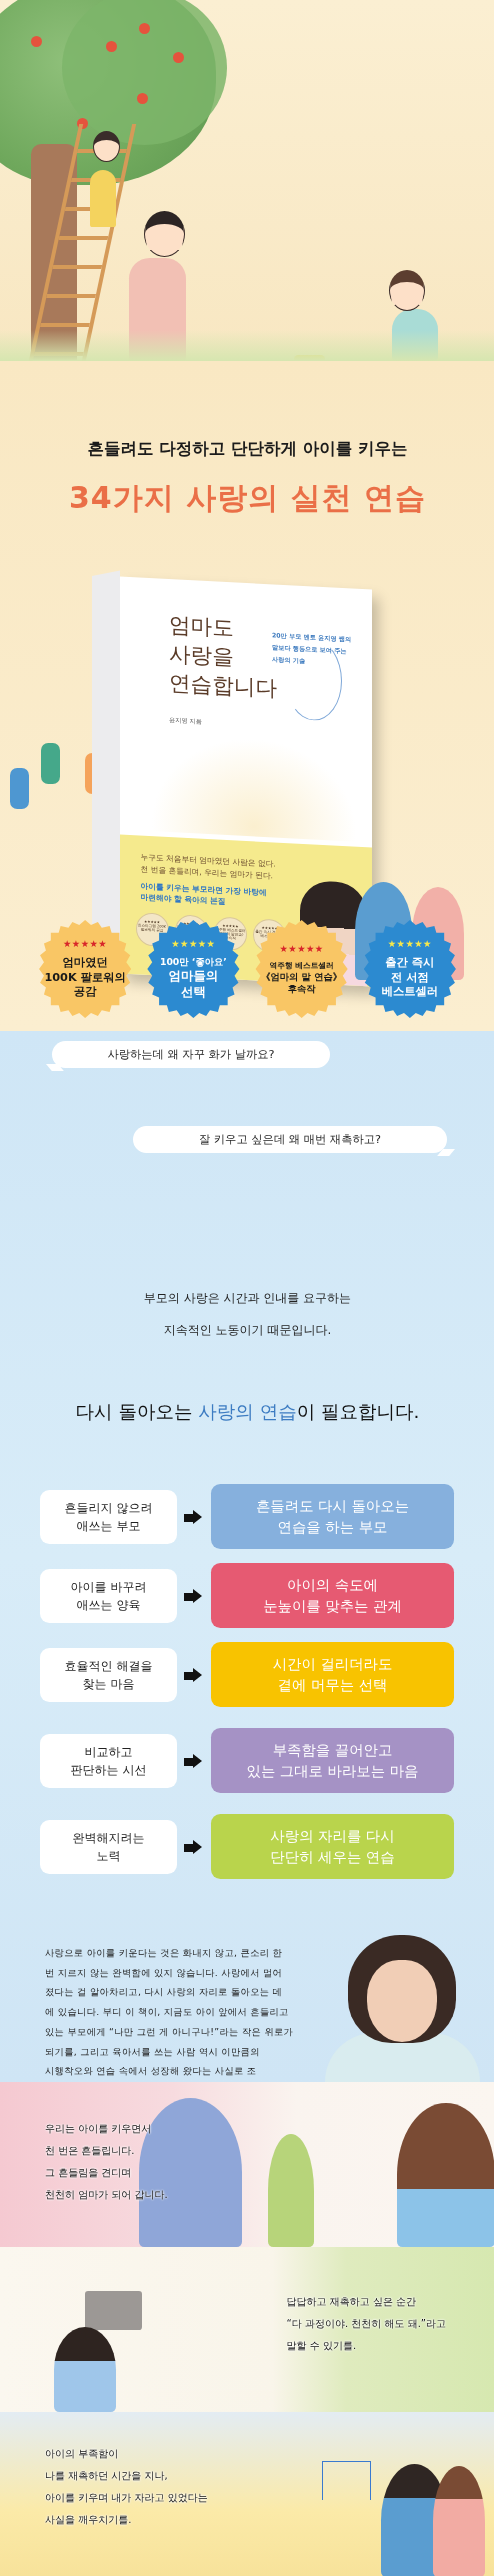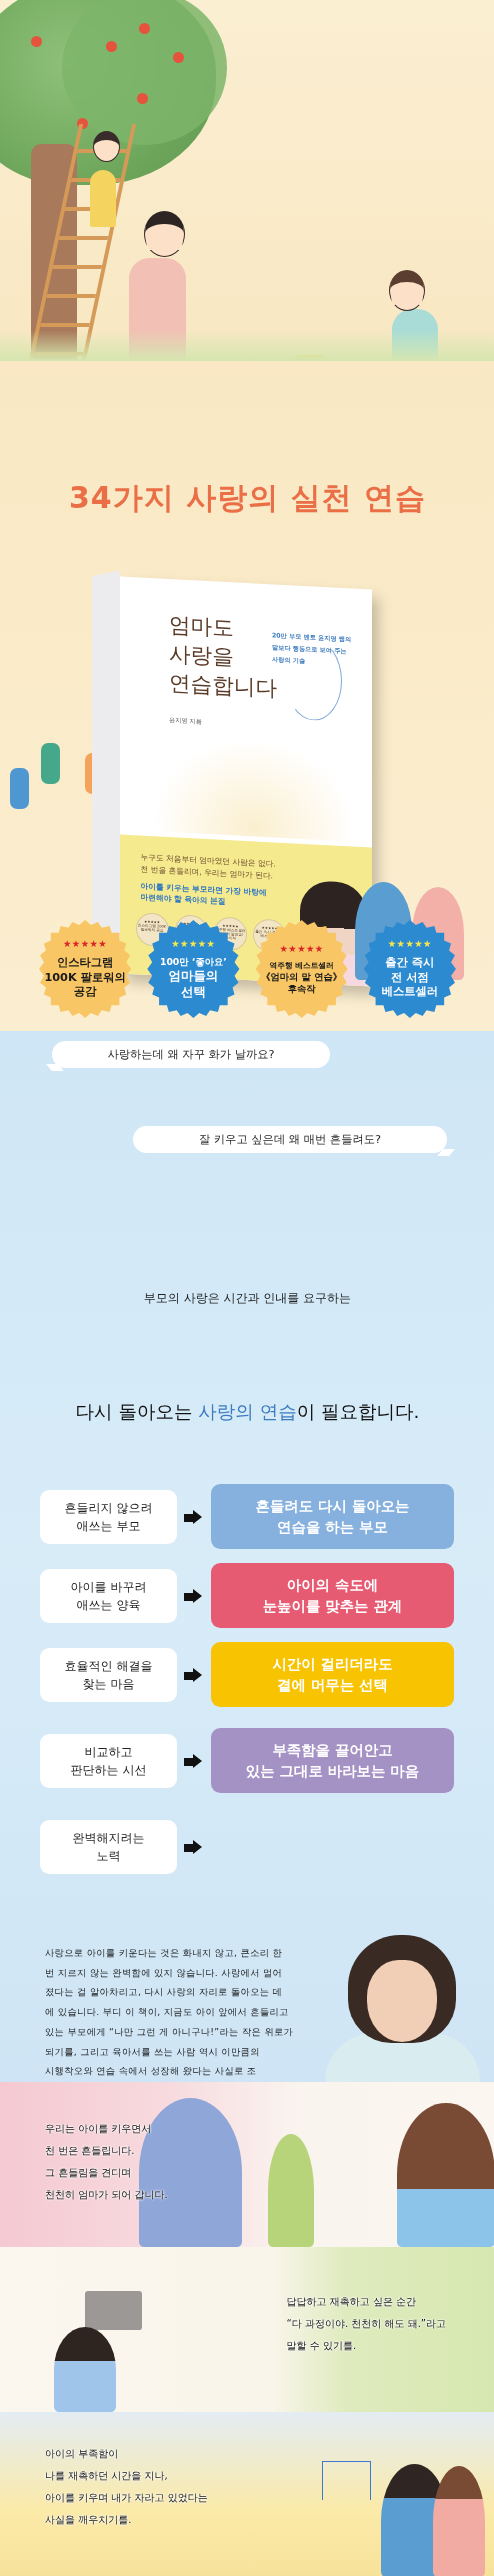--- a/index.html
+++ b/index.html
@@ -52,21 +52,21 @@
 .b3{left:97px;top:191px;width:315px}.b3:after{left:-3.1px;transform:skewX(40deg)}
 .para1{position:absolute;top:252px;width:100%;text-align:center;font-size:12px;line-height:2.65;color:#222}
 .para2{position:absolute;top:361px;width:100%;text-align:center;font-size:18.5px;line-height:2.15;color:#111}
 .para2 .hl{color:#3d7cc2}
 .rows{position:absolute;top:453px;left:0;width:495px}
 .row{position:absolute;left:0;width:451px;height:67px}
 .row .left{position:absolute;left:40px;top:6.2px;width:137px;height:54px;background:#fff;border-radius:9.3px;display:flex;align-items:center;justify-content:center;text-align:center;font-size:12px;line-height:1.55;color:#222;white-space:pre-line}
 .row .arrow{position:absolute;left:184px;top:26px;width:20.6px;height:15.5px}
 .row .arrow:before{content:"";position:absolute;left:0;top:3.6px;width:10.3px;height:8.2px;background:#111}
 .row .arrow:after{content:"";position:absolute;left:9.3px;top:0;border-left:9.3px solid #111;border-top:7.7px solid transparent;border-bottom:7.7px solid transparent}
-.row .right{position:absolute;left:211px;top:0;width:243px;height:65px;border-radius:9.3px;display:flex;align-items:center;justify-content:center;text-align:center;font-size:14.4px;font-weight:bold;line-height:1.45;color:#fff;white-space:pre-line}
+.row .right{position:absolute;left:211px;top:0;width:243px;height:65px;border-radius:9.3px;display:flex;align-items:center;justify-content:center;text-align:center;font-size:14.4px;font-weight:normal;line-height:1.45;color:#fff;white-space:pre-line}
 .msg{position:absolute;left:45px;top:912px;width:258px;font-size:9.3px;line-height:2.12;color:#1e1e1e;letter-spacing:0.3px}
 .photo{position:absolute;left:309px;top:904px;width:175px;height:147px}
 .hair{position:absolute;left:39px;top:0;width:108px;height:108px;border-radius:48% 48% 40% 40%;background:#3a2a24}
 .face{position:absolute;left:58px;top:25px;width:70px;height:82px;border-radius:45% 45% 50% 50%;background:#f1ceb6}
 .shirt{position:absolute;left:15.5px;top:98px;width:155px;height:49px;border-radius:57px 57px 0 0;background:#d9ecef}
 
 .panel{height:165px;position:relative}
 .panel .txt{position:absolute;font-size:10px;line-height:2.2;color:#111;text-shadow:0 0 2.1px #fff,0 0 2.1px #fff,0 0 3.1px #fff;white-space:pre-line}
 #p1{background:linear-gradient(90deg,#f5c9d1 0,#f7dbdf 35%,#faf4ef 60%,#fbf6f0)}
 #p2{background:linear-gradient(90deg,#fbf7ef 0,#f9f5ea 55%,#dfebbe 70%,#d6e8b0)}
@@ -91,20 +91,21 @@
   <div class="head" style="left:93px;top:131px;width:27px;height:31px;border-top:9.3px solid #3a2c2a"></div>
   <div class="person" style="left:129px;top:258px;width:57px;height:103px;background:#f2c0b4"></div>
   <div class="head" style="left:144px;top:211px;width:41px;height:46px;border-top:13.4px solid #2d2524"></div>
   <div class="person" style="left:392px;top:309px;width:46px;height:52px;background:#a9dcd6"></div>
   <div class="head" style="left:389px;top:270px;width:36px;height:41px;border-top:12.4px solid #5c3e30"></div>
   <div class="person" style="left:294px;top:355px;width:31px;height:5.2px;background:#f4d35e"></div>
   <div class="grass"></div>
 </section>
 
 <section class="sec" id="intro">
+  <div class="intro-sub">흔들려도 다정하고 단단하게 아이를 키우는</div>
   <div class="intro-title">34가지 사랑의 실천 연습</div>
 
   <div class="kids-left">
     <div class="kid" style="left:10.3px;top:46px;background:#4e97d1"></div>
     <div class="kid" style="left:41px;top:20.6px;background:#45a88a"></div>
     <div class="kid" style="left:85px;top:31px;background:#f5a35a"></div>
   </div>
 
   <div class="book">
     <div class="book-spine"></div>
@@ -155,21 +156,21 @@
   <div class="couple-right">
     <div class="fig" style="left:10.3px;top:57px;width:57px;height:98px;background:#5a9dd0"></div>
     <div class="fig" style="left:67px;top:62px;width:52px;height:93px;background:#f2b0a8"></div>
   </div>
 
   <div class="badges">
     <div class="badge y">
       <div class="badge-shape"></div>
       <div class="stars">★★★★★</div>
       <div class="bt" style="font-size:11.3px">
-          <div>인스타그램</div>
+          <div>엄마였던</div>
           <div>100K 팔로워의</div>
           <div>공감</div>
         </div>
     </div>
     <div class="badge b">
       <div class="badge-shape"></div>
       <div class="stars">★★★★★</div>
       <div class="bt" style="font-size:12.4px">
           <div style="font-size:9.3px">100만 ‘좋아요’</div>
           <div>엄마들의</div>
@@ -192,24 +193,25 @@
           <div>출간 즉시</div>
           <div>전 서점</div>
           <div>베스트셀러</div>
         </div>
     </div>
   </div>
 </section>
 
 <section class="sec" id="blue">
   <div class="bubble b1">사랑하는데 왜 자꾸 화가 날까요?</div>
-  <div class="bubble b2">잘 키우고 싶은데 왜 매번 흔들려도?</div>
+  <div class="bubble b2">잘 키우고 싶은데 왜 매번 재촉하고?</div>
 
   <div class="para1">
     <div>부모의 사랑은 시간과 인내를 요구하는</div>
+    <div>지속적인 노동이기 때문입니다.</div>
   </div>
   <div class="para2">
     <div><span>다시 돌아오는 </span><span class="hl">사랑의 연습</span><span>이 필요합니다.</span></div>
   </div>
 
   <div class="rows">
     <div class="row" style="top:0">
       <div class="left">흔들리지 않으려
 애쓰는 부모</div>
       <div class="arrow"></div>
@@ -234,20 +236,22 @@
       <div class="left">비교하고
 판단하는 시선</div>
       <div class="arrow"></div>
       <div class="right" style="background:#a592c5">부족함을 끌어안고
 있는 그대로 바라보는 마음</div>
     </div>
     <div class="row" style="top:330px">
       <div class="left">완벽해지려는
 노력</div>
       <div class="arrow"></div>
+      <div class="right" style="background:#b9d44c">사랑의 자리를 다시
+단단히 세우는 연습</div>
     </div>
   </div>
 
   <div class="msg">
     <div>사랑으로 아이를 키운다는 것은 화내지 않고, 큰소리 한</div>
     <div>번 지르지 않는 완벽함에 있지 않습니다. 사랑에서 멀어</div>
     <div>졌다는 걸 알아차리고, 다시 사랑의 자리로 돌아오는 데</div>
     <div>에 있습니다. 부디 이 책이, 지금도 아이 앞에서 흔들리고</div>
     <div>있는 부모에게 “나만 그런 게 아니구나!”라는 작은 위로가</div>
     <div>되기를, 그리고 육아서를 쓰는 사람 역시 이만큼의</div>

